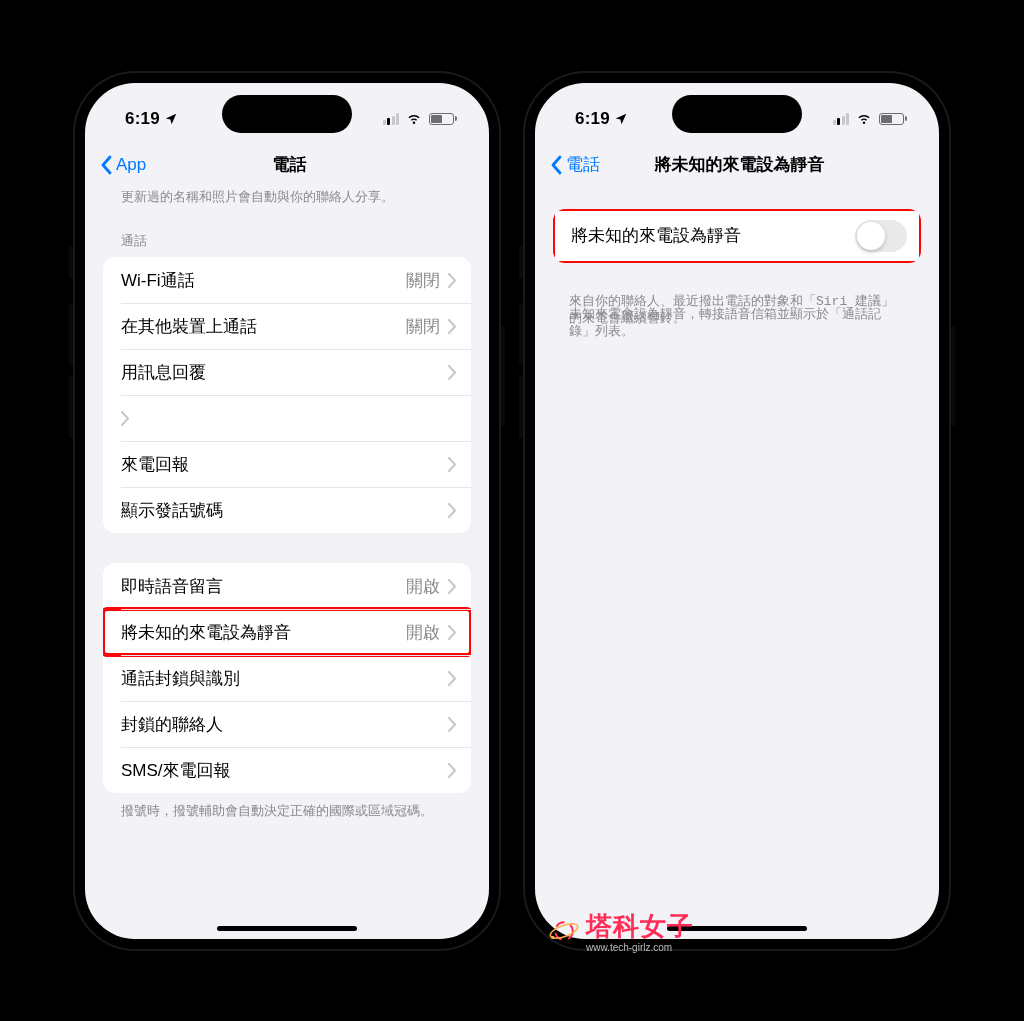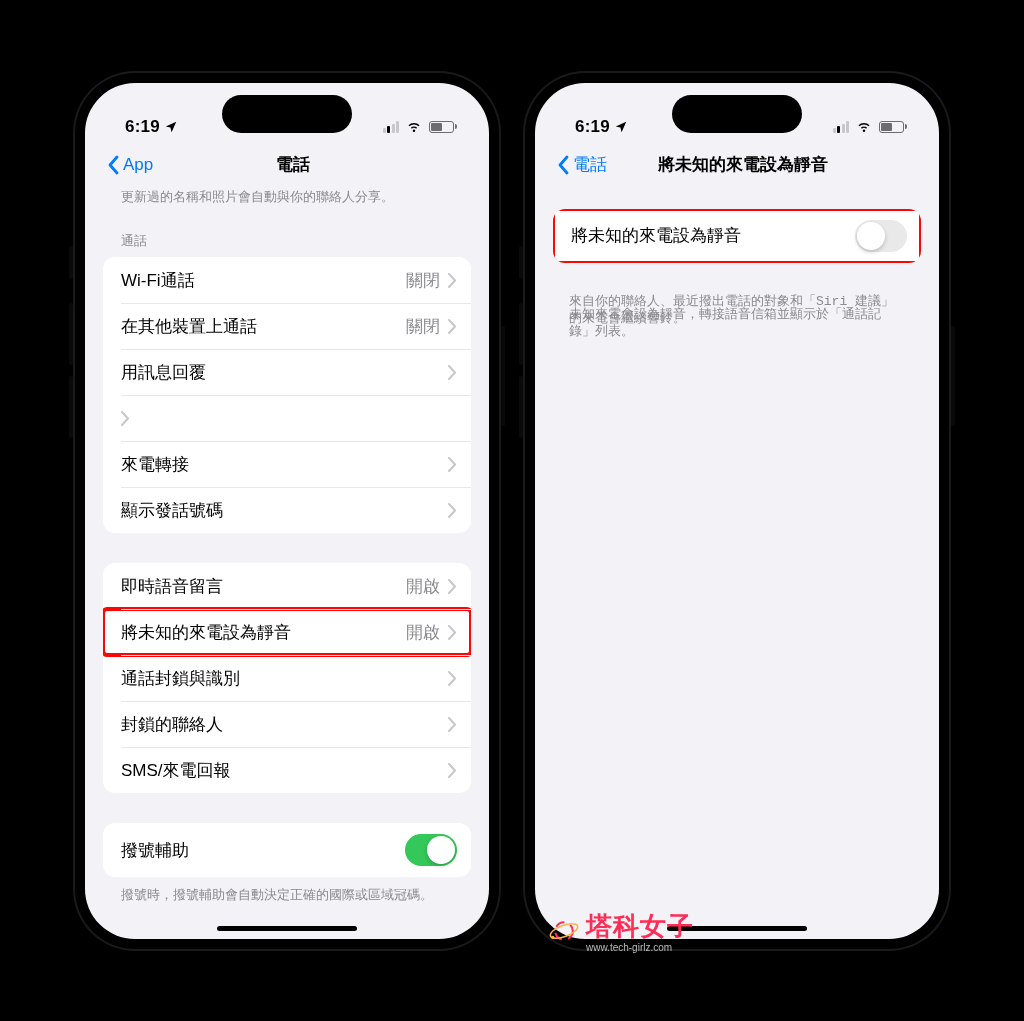--- a/index.html
+++ b/index.html
@@ -54,21 +54,21 @@
     left: 50%;
     transform: translateX(-50%);
     width: 130px;
     height: 38px;
     background: #000;
     border-radius: 22px;
     z-index: 50;
   }
   .status-bar {
     position: absolute;
-    top: 8px; left: 0; right: 0;
+    top: 0; left: 0; right: 0;
     height: 58px;
     display: flex;
     align-items: center;
     justify-content: space-between;
     padding: 14px 32px 0 40px;
     z-index: 10;
     gap: 46px;
   }
   .status-time {
     font-size: 17px;
@@ -122,21 +122,21 @@
   }
   .battery-cap {
     width: 2px; height: 5px;
     background: #000;
     border-radius: 0 2px 2px 0;
     opacity: 0.55;
   }
 
   .nav-bar {
     position: absolute;
-    top: 58px; left: 12px; right: 0;
+    top: 58px; left: 5px; right: 0;
     height: 48px;
     display: flex;
     align-items: center;
     justify-content: center;
   }
   .nav-back {
     position: absolute;
     left: 10px; top: 0;
     height: 48px;
     display: flex;
@@ -337,21 +337,21 @@
             <svg class="chevron" width="9" height="15" viewBox="0 0 9 15">
                 <path d="M1 1 L7 7.5 L1 14" stroke="#c7c7cc" stroke-width="2" fill="none" stroke-linecap="round" stroke-linejoin="round"></path>
               </svg>
           </div>
           <div class="row">
             <svg class="chevron" width="9" height="15" viewBox="0 0 9 15">
                 <path d="M1 1 L7 7.5 L1 14" stroke="#c7c7cc" stroke-width="2" fill="none" stroke-linecap="round" stroke-linejoin="round"></path>
               </svg>
           </div>
           <div class="row">
-            <span class="row-label">來電轉接</span>
+            <span class="row-label">來電回報</span>
             <svg class="chevron" width="9" height="15" viewBox="0 0 9 15">
                 <path d="M1 1 L7 7.5 L1 14" stroke="#c7c7cc" stroke-width="2" fill="none" stroke-linecap="round" stroke-linejoin="round"></path>
               </svg>
           </div>
           <div class="row">
             <span class="row-label">顯示發話號碼</span>
             <svg class="chevron" width="9" height="15" viewBox="0 0 9 15">
                 <path d="M1 1 L7 7.5 L1 14" stroke="#c7c7cc" stroke-width="2" fill="none" stroke-linecap="round" stroke-linejoin="round"></path>
               </svg>
           </div>
@@ -385,28 +385,20 @@
               </svg>
           </div>
           <div class="row">
             <span class="row-label">SMS/來電回報</span>
             <svg class="chevron" width="9" height="15" viewBox="0 0 9 15">
                 <path d="M1 1 L7 7.5 L1 14" stroke="#c7c7cc" stroke-width="2" fill="none" stroke-linecap="round" stroke-linejoin="round"></path>
               </svg>
           </div>
         </div>
 
-        <div class="group">
-          <div class="row">
-            <span class="row-label">撥號輔助</span>
-            <div class="toggle on">
-                <div class="toggle-knob"></div>
-              </div>
-          </div>
-        </div>
         <div class="desc-text" style="padding-left:36px;margin-top:-24px">撥號時，撥號輔助會自動決定正確的國際或區域冠碼。</div>
 
       </div>
 
       <div class="home-indicator"></div>
     </div>
   </div>
 
   <div class="phone">
     <div class="side-btn left1"></div>

